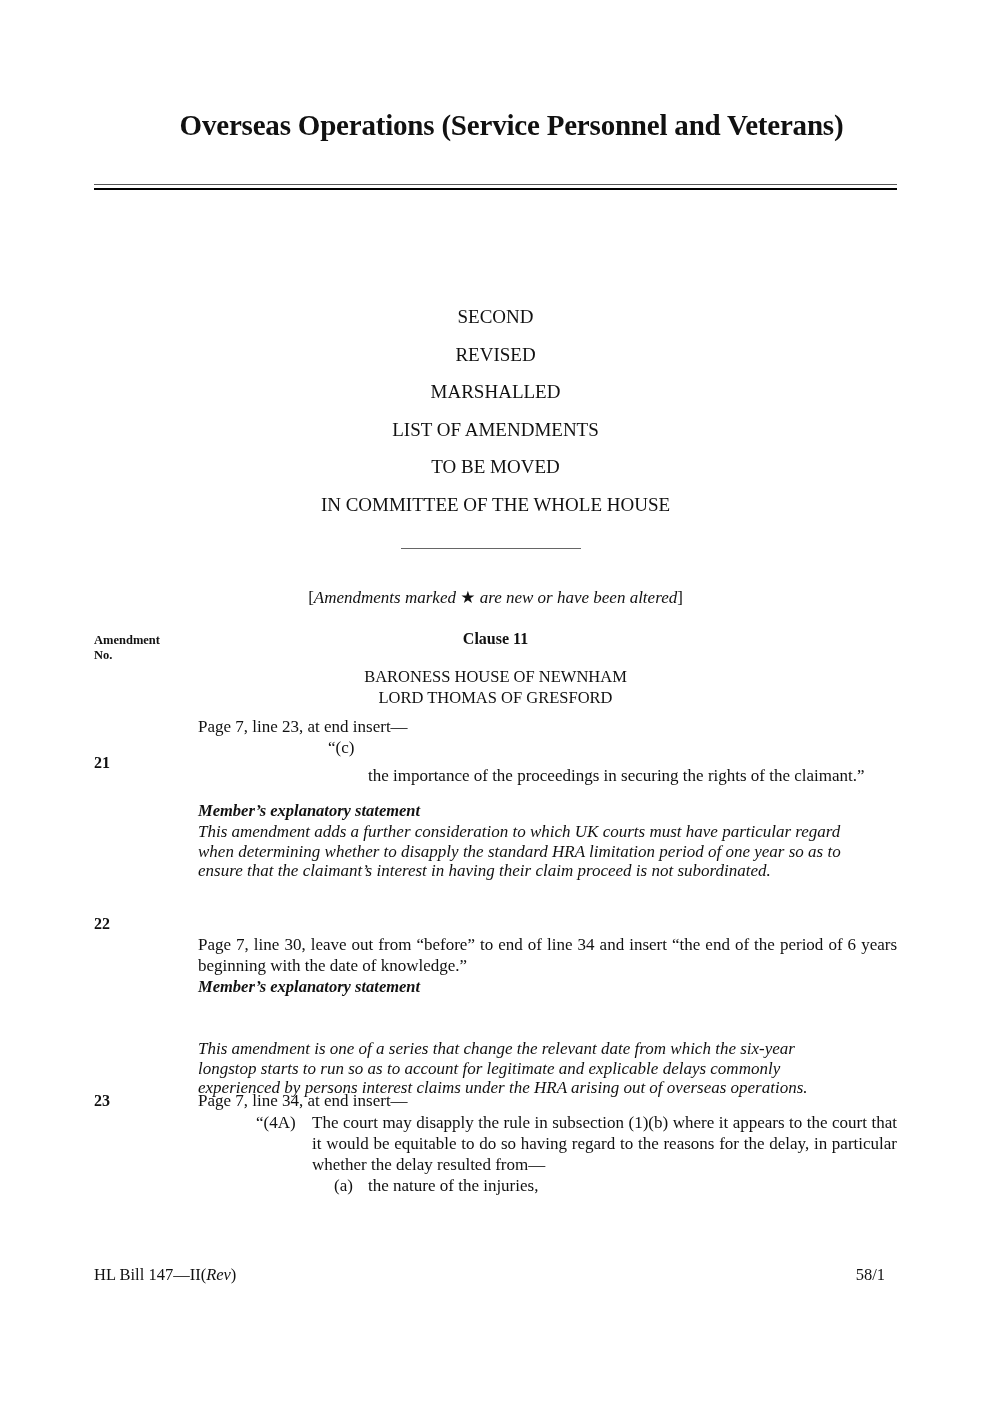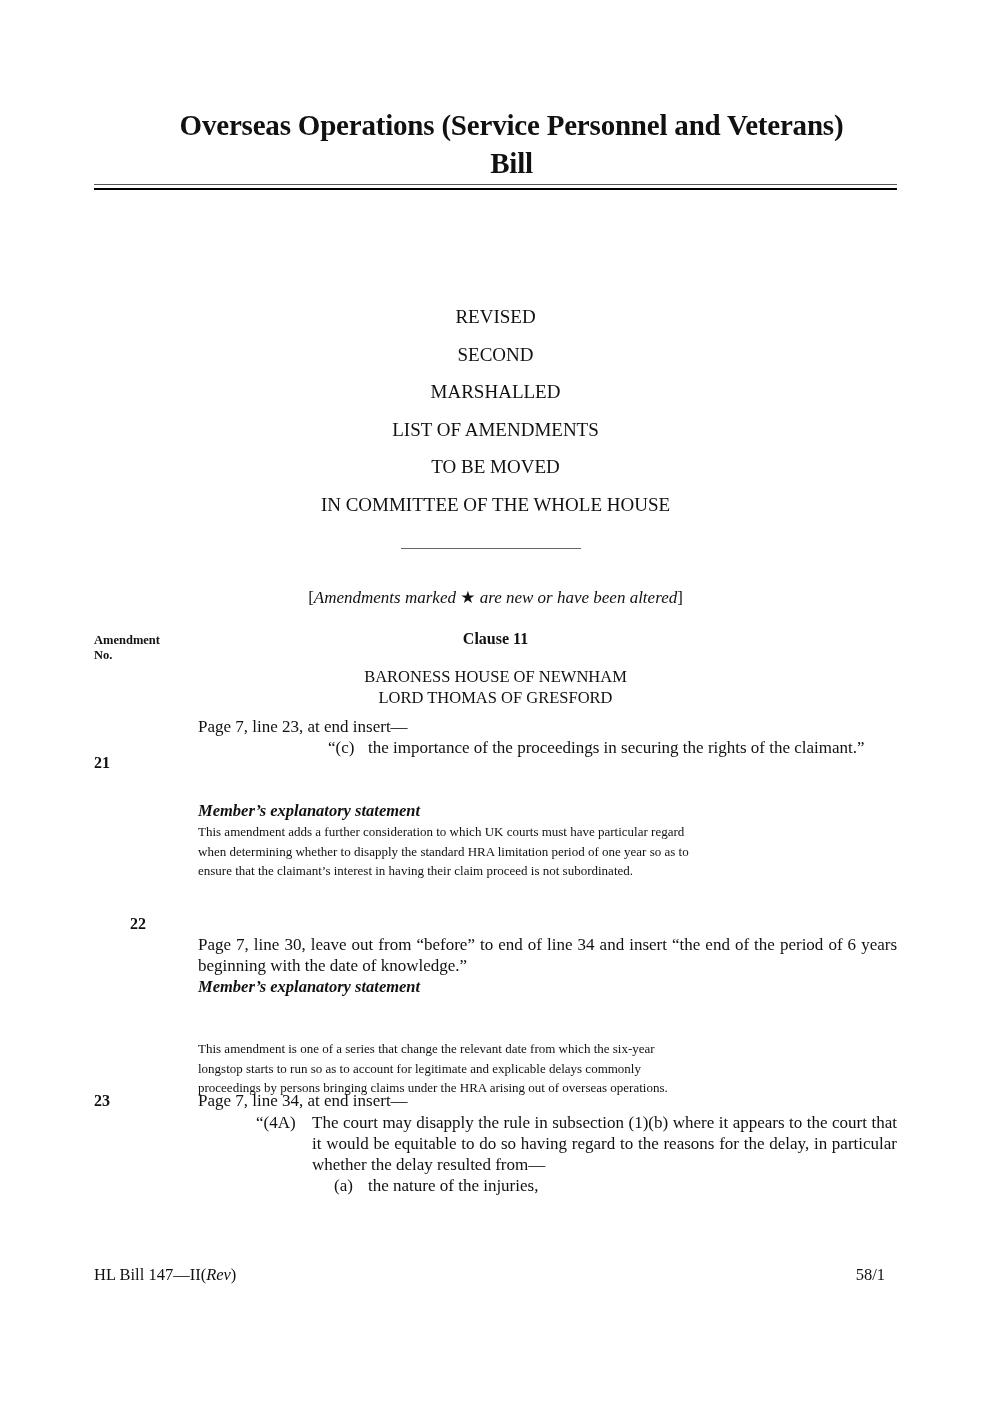--- a/index.html
+++ b/index.html
@@ -126,21 +126,22 @@
       position: absolute;
       left: 198px;
       font-weight: bold;
       font-style: italic;
       font-size: 16.5px;
     }
     .stmt-body {
       position: absolute;
       left: 198px;
       width: 699px;
-      font-size: 13px;
+      font-style: italic;
+      font-size: 17px;
       line-height: 19.5px;
     }
     .footer-left {
       position: absolute;
       left: 94px;
       top: 1265px;
       font-size: 16.5px;
     }
     .footer-left .it { font-style: italic; }
     .footer-right {
@@ -148,30 +149,29 @@
       right: 106px;
       top: 1265px;
       font-size: 16.5px;
     }
   </style>
 </head>
 <body>
 
 <div class="page-title">
   <div>Overseas Operations (Service Personnel and Veterans)</div>
-  <div>Bill</div>
 </div>
 <div class="double-rule">
   <div class="thin"></div>
   <div class="thick"></div>
 </div>
 
 <div class="heading-block">
+  <div class="line">SECOND</div>
   <div class="line">REVISED</div>
-  <div class="line">SECOND</div>
   <div class="line">MARSHALLED</div>
   <div class="line">LIST OF AMENDMENTS</div>
   <div class="line">TO BE MOVED</div>
   <div class="line">IN COMMITTEE OF THE WHOLE HOUSE</div>
 </div>
 <div class="short-rule"></div>
 
 <div class="notice">
   <span>[</span><span class="it">Amendments marked </span><span>★</span><span class="it"> are new or have been altered</span><span>]</span>
 </div>
@@ -183,36 +183,36 @@
 <div class="clause-title">Clause 11</div>
 <div class="sponsors">
   <div>BARONESS HOUSE OF NEWNHAM</div>
   <div>LORD THOMAS OF GRESFORD</div>
 </div>
 
 <div class="amend-no" style="top:718px;margin-top:36px;">21</div>
 <div class="text" style="top:716px;">Page 7, line 23, at end insert—</div>
 <div class="insert" style="left:328px; width:569px; top:737px;">
   <span class="label">“(c)</span>
-  <div class="body" style="margin-left:40px;">the importance of the proceedings in securing the rights of the claimant.”</div>
+  <div class="body" style="margin-left:40px;margin-top:28px;">the importance of the proceedings in securing the rights of the claimant.”</div>
 </div>
 <div class="stmt-head" style="top:801px;">Member’s explanatory statement</div>
 <div class="stmt-body" style="top:822px;">
   <div>This amendment adds a further consideration to which UK courts must have particular regard</div>
   <div>when determining whether to disapply the standard HRA limitation period of one year so as to</div>
   <div>ensure that the claimant’s interest in having their claim proceed is not subordinated.</div>
 </div>
 
-<div class="amend-no" style="top:915px;margin-left:36px;">22</div>
+<div class="amend-no" style="top:915px;">22</div>
 <div class="text justify" style="top:934px;">Page 7, line 30, leave out from “before” to end of line 34 and insert “the end of the period of 6 years beginning with the date of knowledge.”</div>
 <div class="stmt-head" style="top:977px;">Member’s explanatory statement</div>
 <div class="stmt-body" style="top:998px;margin-top:41px;">
   <div>This amendment is one of a series that change the relevant date from which the six-year</div>
   <div>longstop starts to run so as to account for legitimate and explicable delays commonly</div>
-  <div>proceedings by persons bringing claims under the HRA arising out of overseas operations.</div>
+  <div>experienced by persons interest claims under the HRA arising out of overseas operations.</div>
 </div>
 
 <div class="amend-no" style="top:1092px;">23</div>
 <div class="text" style="top:1090px;">Page 7, line 34, at end insert—</div>
 <div class="insert" style="left:256px; width:641px; top:1112px;">
   <span class="label">“(4A)</span>
   <div class="body" style="margin-left:56px;">The court may disapply the rule in subsection (1)(b) where it appears to the court that it would be equitable to do so having regard to the reasons for the delay, in particular whether the delay resulted from—</div>
 </div>
 <div class="insert" style="left:334px; width:563px; top:1175px;">
   <span class="label">(a)</span>

